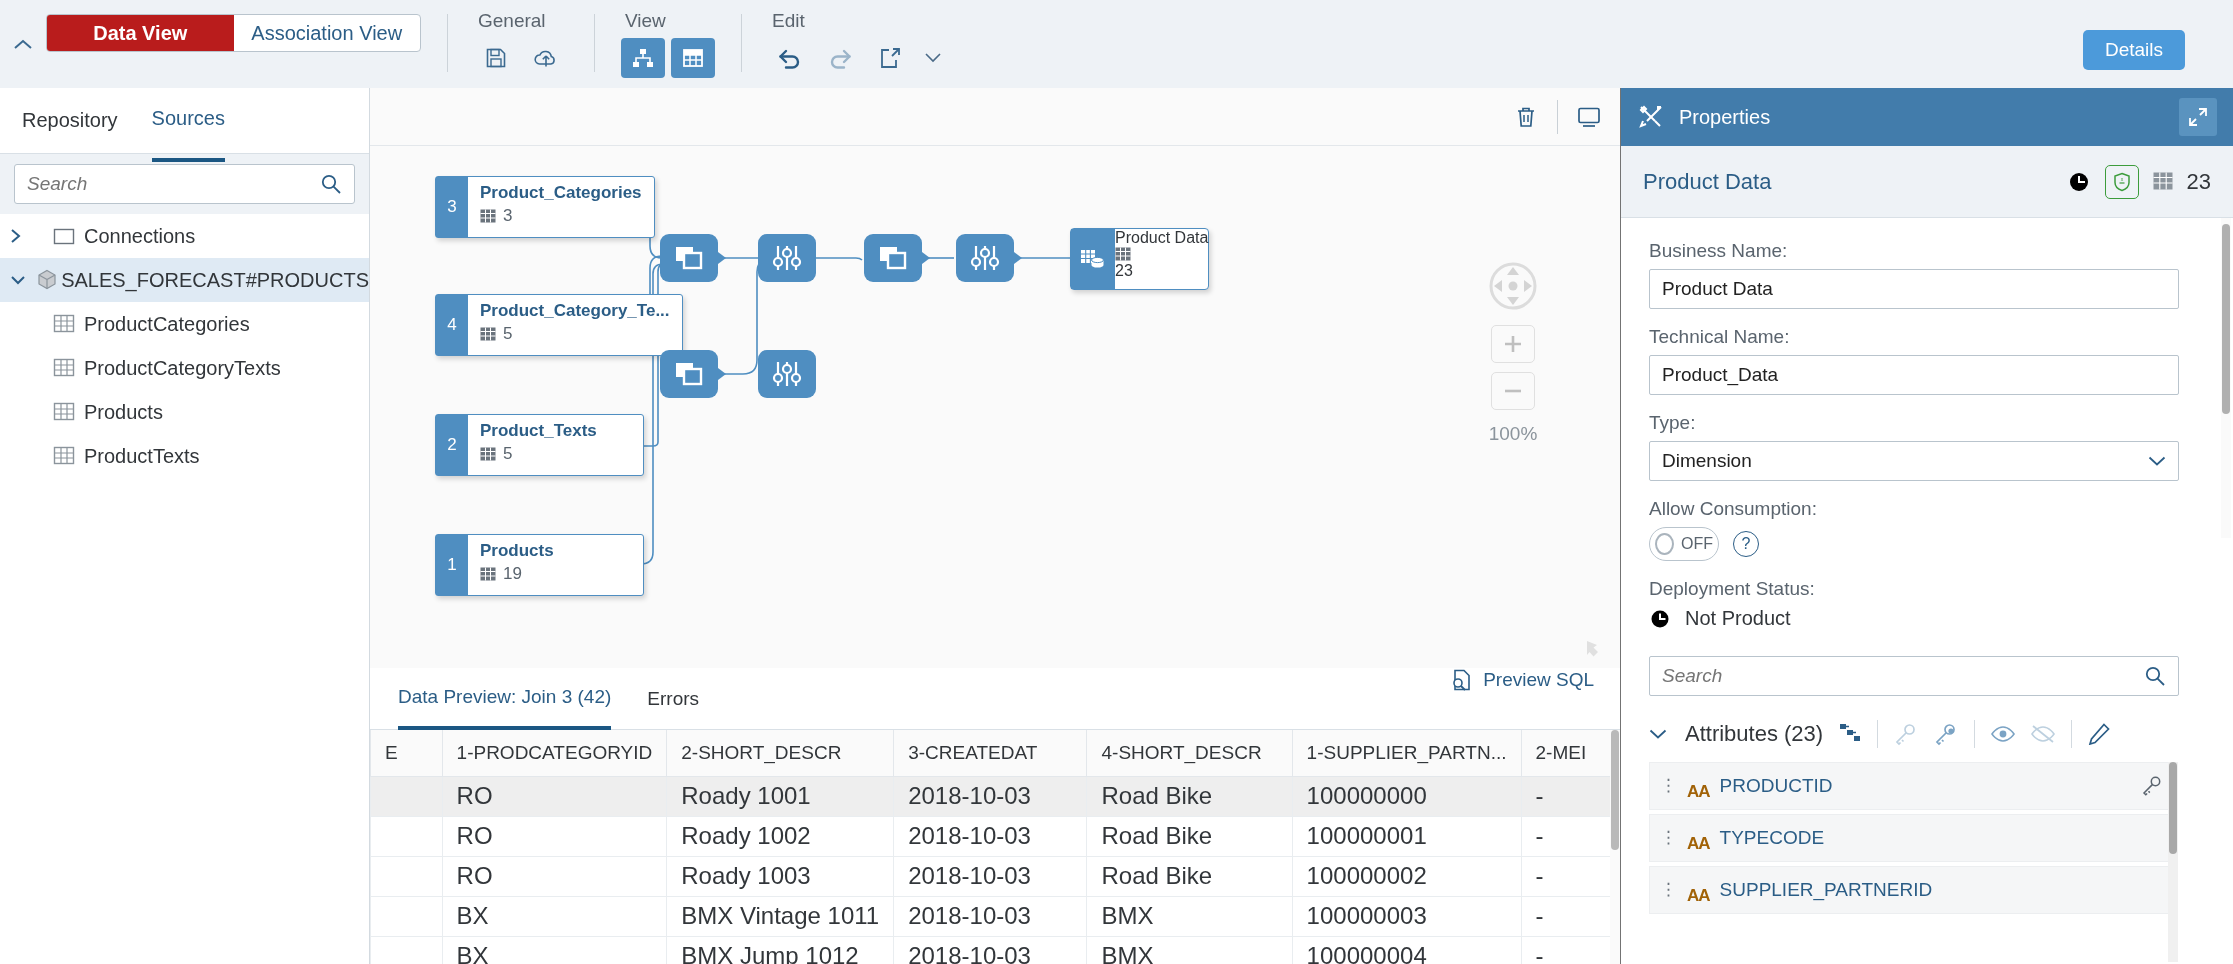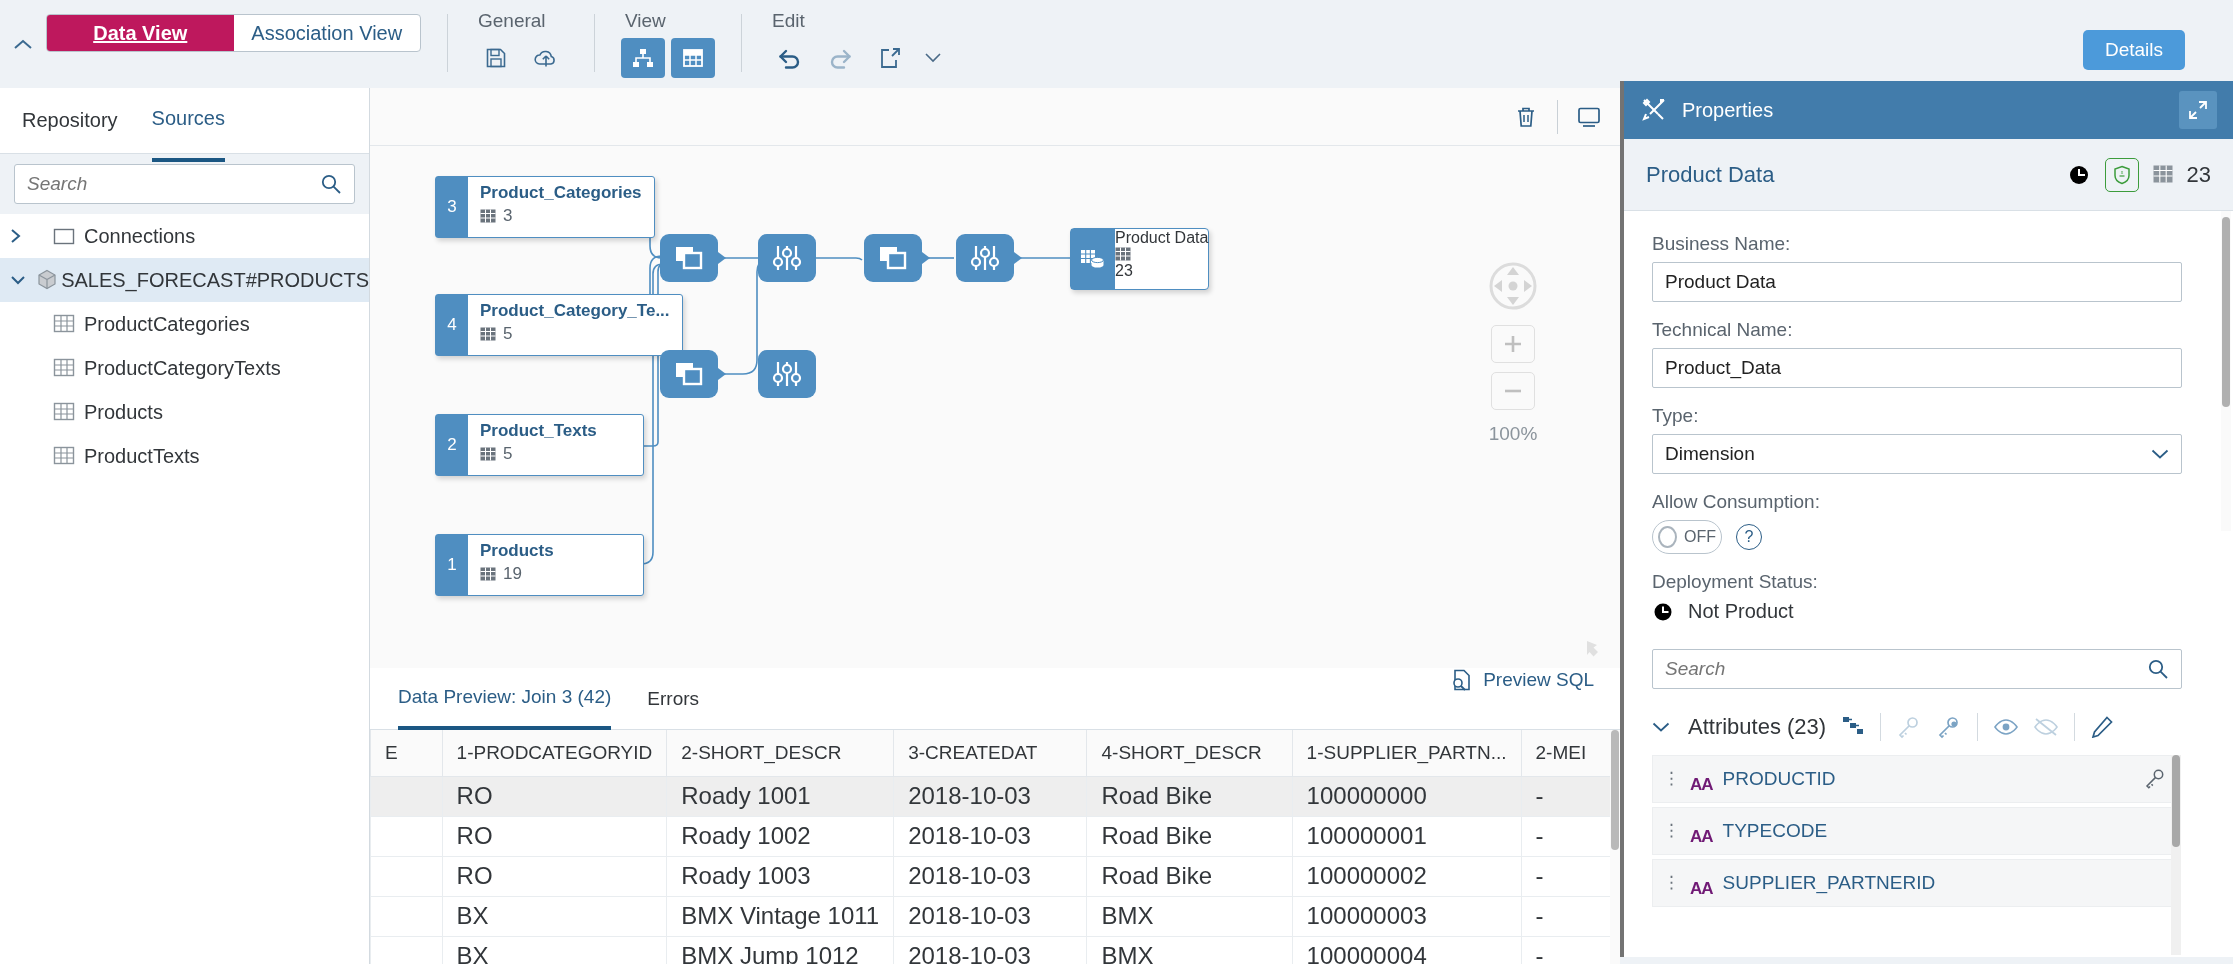--- a/index.html
+++ b/index.html
@@ -9,21 +9,21 @@
 
   
   .toolbar { position:absolute; left:0; top:0; width:2233px; height:88px;
     background:#eef2f6; display:flex; align-items:flex-start; }
   .tb-collapse { width:46px; height:88px; display:flex; align-items:center; justify-content:center;
     color:#2b5d86; font-size:17px; }
   .seg { margin-top:14px; display:flex; width:375px; height:38px; border:1px solid #b9c4cd;
     border-radius:4px; overflow:hidden; background:#fff; }
   .seg > div { flex:1; display:flex; align-items:center; justify-content:center;
     font-size:20px; color:#2b5d86; cursor:pointer; }
-  .seg > div.active { background:#be185d; color:#fff; font-weight:bold;text-decoration:underline; }
+  .seg > div.active { background:#b91c1c; color:#fff; font-weight:bold; }
   .tb-div { width:1px; height:58px; background:#ccd3d9; margin:14px 0 0 26px; }
   .tb-group { margin-left:26px; margin-top:10px; }
   .tb-group-title { font-size:19px; color:#5a646e; margin-bottom:6px; padding-left:4px;}
   .tb-icons { display:flex; align-items:center; gap:6px; }
   .tb-btn { width:44px; height:40px; display:flex; align-items:center; justify-content:center;
     border-radius:4px; cursor:pointer; color:#2b5d86; }
   .tb-btn.sel { background:#4f8ec1; color:#fff; }
   .tb-btn.dim { color:#9bb4c9; }
   .tb-caret { width:30px; height:40px; display:flex; align-items:center; justify-content:center;
     color:#4a6a87; font-size:15px; cursor:pointer;}
@@ -99,22 +99,22 @@
     font-size:19px; color:#32363a; height:46px; text-align:left; padding:0 14px;
     white-space:nowrap; overflow:hidden; text-overflow:ellipsis;}
   td { border:1px solid #e9edf0; font-size:24px; color:#32363a; height:40px; padding:0 14px;
     white-space:nowrap; overflow:hidden; text-overflow:ellipsis; background:#fff;}
   tr.sel td { background:#eeeeee; }
   .vscroll { position:absolute; right:0; top:0; width:10px; height:234px; background:#fafafa;}
   .vscroll i { position:absolute; left:1px; top:0; width:8px; height:120px; background:#b9b9b9;
     border-radius:4px; display:block;}
 
   
-  .right { position:absolute; left:1620px; top:81px; width:613px; height:876px; background:#fff;
-    border-left:4px solid #737373;}
+  .right { position:absolute; left:1620px; top:88px; width:613px; height:876px; background:#fff;
+    border-left:1px solid #737373;}
   .p-head { height:58px; background:#427cab; display:flex; align-items:center; padding:0 16px;
     color:#fff; gap:14px;}
   .p-head .ttl { font-size:20px; }
   .p-expand { margin-left:auto; width:38px; height:38px; background:#5a93bf; border-radius:3px;
     display:flex; align-items:center; justify-content:center; cursor:pointer;}
   .p-sub { height:72px; background:#eef2f6; display:flex; align-items:center; padding:0 22px;
     border-bottom:1px solid #d9e0e6;}
   .p-sub .nm { font-size:22px; color:#2b5d86;}
   .p-sub .icons { margin-left:auto; display:flex; align-items:center; gap:14px;}
   .shield-box { width:34px; height:34px; border:1px solid #3c9c3c; border-radius:5px;
@@ -143,21 +143,21 @@
   .attr-head .cv { color:#2b5d86; font-size:16px; width:20px;}
   .attr-head .ti { font-size:22px; color:#32363a; }
   .attr-sep { width:1px; height:28px; background:#d3dae0; }
   .ai { color:#7ba3c4; cursor:pointer; display:flex; align-items:center;}
   .ai.dark { color:#2b5d86; }
   .ai.light { color:#bdd0df; }
   .attr-list { margin-top:14px; position:relative; width:553px;}
   .attr-row { height:48px; background:#f5f6f7; border:1px solid #eceef0; display:flex;
     align-items:center; padding:0 10px; gap:10px; margin-bottom:4px; width:525px;}
   .attr-row .dots { color:#6a737c; font-size:17px; letter-spacing:0; line-height:8px;}
-  .attr-row .aa { font-size:17px; color:#701a75; font-weight:bold; letter-spacing:-1px;margin-top:12px;}
+  .attr-row .aa { font-size:17px; color:#a16207; font-weight:bold; letter-spacing:-1px;margin-top:12px;}
   .attr-row .an { font-size:19px; color:#2b5d86; }
   .attr-row .key { margin-left:auto; color:#5a646e; }
   .attr-scroll { position:absolute; right:24px; top:0; width:10px; height:200px; background:#f0f0f0;}
   .attr-scroll i { position:absolute; left:1px; top:0; width:8px; height:92px; background:#a8a8a8;
     border-radius:4px; display:block;}
   .p-scroll { position:absolute; right:2px; top:0px; width:10px; height:320px; background:#fafafa;}
   .p-scroll i { position:absolute; left:1px; top:6px; width:8px; height:190px; background:#b0b0b0;
     border-radius:4px; display:block;}
   svg { display:block; }
 </style>

